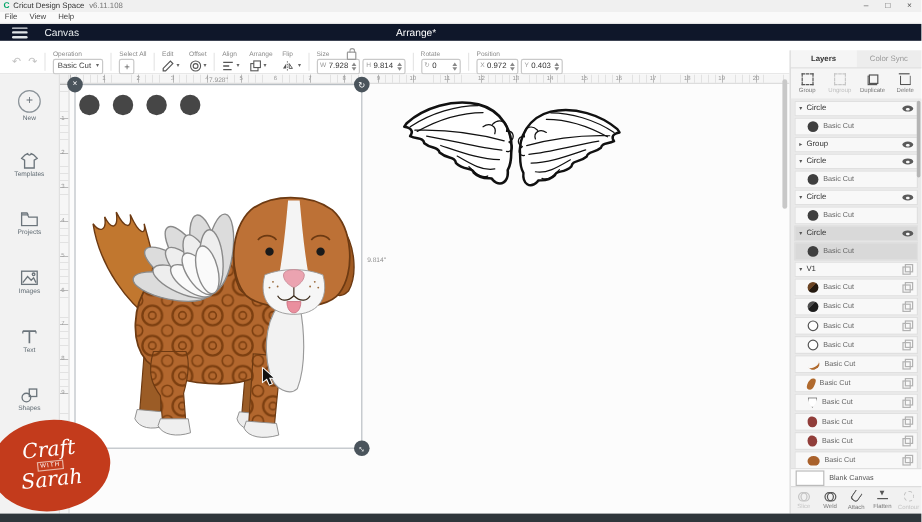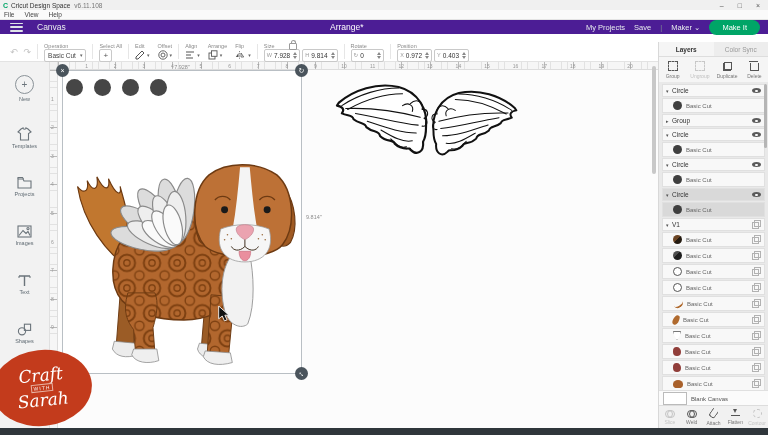--- a/index.html
+++ b/index.html
@@ -7,21 +7,21 @@
        font-family:"Liberation Sans","DejaVu Sans",sans-serif;-webkit-font-smoothing:antialiased;}
   .abs{position:absolute;}
   
   .titlebar{left:0;top:0;right:0;height:10px;background:#f0f0f0;display:flex;align-items:center;
             font-size:6.5px;color:#333;padding-left:3px;box-sizing:border-box;}
   .applogo{color:#00a567;font-weight:bold;margin-right:3px;font-size:7px;}
   .winctl{margin-left:auto;display:flex;gap:14px;color:#555;padding-right:8px;font-size:7px;align-items:center;}
   .menubar{left:0;top:10px;right:0;height:10px;background:#fafafa;border-bottom:1px solid #e4e4e4;
            display:flex;align-items:center;gap:10px;padding-left:4px;font-size:6.5px;color:#444;box-sizing:border-box;}
   
-  .appheader{left:0;top:20px;right:0;height:14px;background:#4c1d95;display:flex;align-items:center;color:#e8ecee;}
+  .appheader{left:0;top:20px;right:0;height:14px;background:#0f172a;display:flex;align-items:center;color:#e8ecee;}
   .burger{width:13px;height:9px;margin-left:10px;display:flex;flex-direction:column;justify-content:space-between;cursor:pointer;}
   .burger i{height:1.6px;background:#dfe4e7;border-radius:1px;}
   .hcanvas{font-size:8.5px;margin-left:14px;}
   .doctitle{position:absolute;left:330px;font-size:8.5px;color:#fff;}
   .hright{margin-left:auto;display:flex;align-items:center;gap:9px;font-size:7.5px;padding-right:8px;}
   .hsep{color:#7d8891;}
   .makeit{background:#00a567;color:#fff;border-radius:8px;padding:3px 13px;font-size:7.5px;cursor:pointer;}
   
   .toolbar{left:0;top:42px;right:110px;height:20px;background:#fff;border-bottom:1px solid #e3e3e3;
            display:flex;align-items:stretch;box-sizing:border-box;padding-left:6px;}
@@ -165,30 +165,20 @@
 </div>
 
 <div class="abs appheader">
   <span class="burger">
       <i></i>
       <i></i>
       <i></i>
     </span>
   <span class="hcanvas">Canvas</span>
   <span class="doctitle">Arrange*</span>
-  <span class="hright">
-    <span>My Projects</span>
-    <span>Save</span>
-    <span class="hsep">|</span>
-    <span>
-      <span>Maker</span>
-      <span>⌄</span>
-    </span>
-    <span class="makeit">Make It</span>
-  </span>
 </div>
 
 <div class="abs toolbar">
   <span class="undoredo">
     <span>↶</span>
     <span>↷</span>
   </span>
   <span class="tdiv"></span>
   <div class="tgroup">
     <span class="tlabel">Operation</span>

